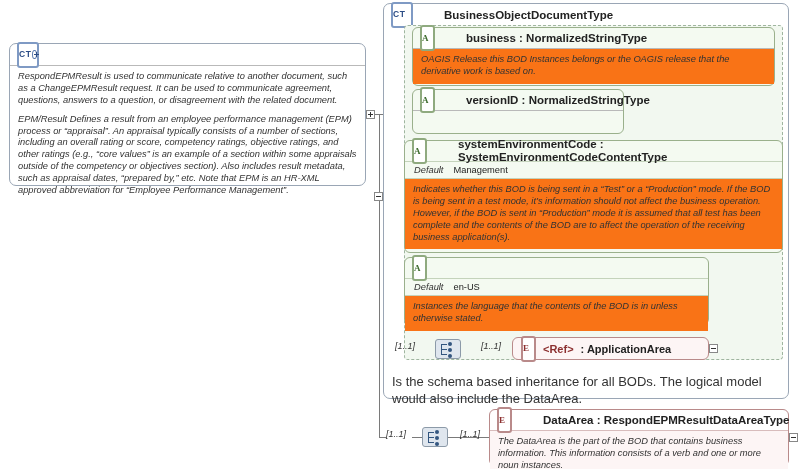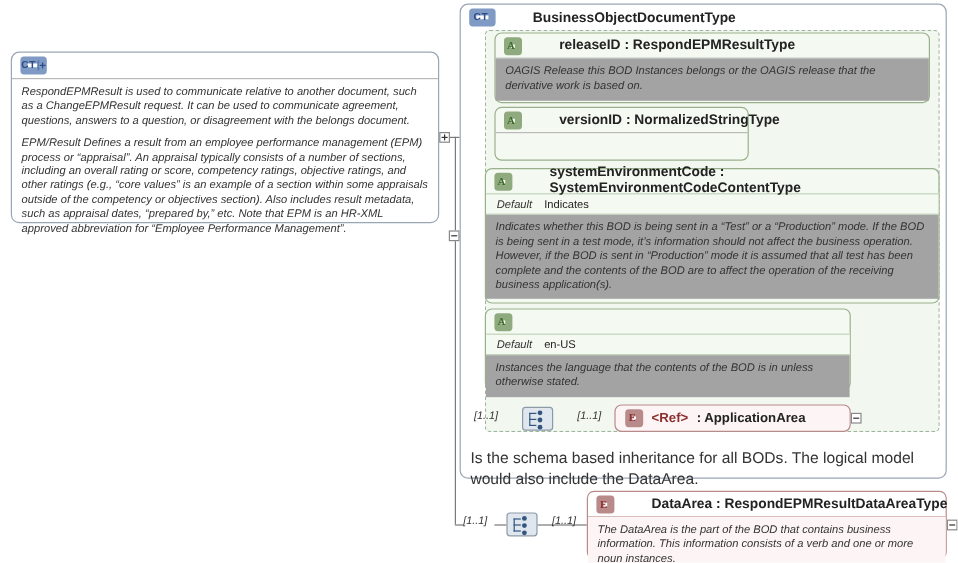--- a/index.html
+++ b/index.html
@@ -44,26 +44,26 @@
     color: #222222;
     white-space: nowrap;
     margin-left: 25px;
   }
   .box-title.wrap { white-space: normal; line-height: 1.15; }
 
   
   .badge {
     display: inline-flex;
     align-items: center;
-    justify-content: flex-end;
+    justify-content: flex-start;
     box-sizing: border-box;
     width: 15px;
-    height: 15px;
+    height: 26px;
     min-width: 15px;
-    border: 6px solid #1d4ed8;
+    border: 2px solid #1d4ed8;
     border-radius: 3px;
     font-size: 9px;
     font-weight: bold;
     font-family: "Liberation Serif", serif;
     background: #ffffff;
     color: #33662f;
     line-height: 1;
   }
   .badge.ct {
     width: 22px;
@@ -161,21 +161,21 @@
 
   
   .attr-box {
     position: absolute;
     box-sizing: border-box;
     border: 1px solid #9ab08c;
     border-radius: 6px;
     background: #f4faf1;
   }
   .attr-box .box-header { height: 20px; }
-  .attr-box .desc { background: #a3a3a3; }
+  .attr-box .desc { background: #f97316; }
   .attr-box .default-row {
     display: flex;
     gap: 10px;
     align-items: center;
     font-size: 9.3px;
     padding: 3px 8px 3px 9px;
     box-sizing: border-box;
     border-top: 1px solid #c4d3bb;
     border-bottom: 1px solid #c4d3bb;
     background: #f4faf1;
@@ -329,61 +329,61 @@
   <div class="line hline" style="left:789px; top:437px; width:6px;"></div>
 
   <div class="box" id="root-type">
     <div class="box-header">
       <span class="badge ct">
         <span>CT</span>
           <span class="plusmark"></span>
       </span>
     </div>
     <div class="desc">
-      <p>RespondEPMResult is used to communicate relative to another document, such as a ChangeEPMResult request. It can be used to communicate agreement, questions, answers to a question, or disagreement with the belongs document.</p>
+      <p>RespondEPMResult is used to communicate relative to another document, such as a ChangeEPMResult request. It can be used to communicate agreement, questions, answers to a question, or disagreement with the related document.</p>
       <p>EPM/Result  Defines a result from an employee performance management (EPM) process or “appraisal”. An appraisal typically consists of a number of sections, including an overall rating or score, competency ratings, objective ratings, and other ratings (e.g., “core values” is an example of a section within some appraisals outside of the competency or objectives section). Also includes result metadata, such as appraisal dates, “prepared by,” etc. Note that EPM is an HR-XML approved abbreviation for “Employee Performance Management”.</p>
     </div>
   </div>
 
   <div class="box" id="bod-container">
     <div class="box-header">
       <span class="badge ct">
         <span>CT</span>
       </span>
       <span class="box-title">BusinessObjectDocumentType</span>
     </div>
   </div>
 
   <div class="group-dashed" id="attr-group"></div>
 
   <div class="attr-box" id="attr-releaseID">
     <div class="box-header">
       <span class="badge attr">A</span>
-      <span class="box-title">releaseID : RespondEPMResultType</span>
+      <span class="box-title">business : NormalizedStringType</span>
     </div>
     <div class="divider"></div>
     <div class="desc">OAGIS Release this BOD Instances belongs or the OAGIS release that the derivative work is based on.</div>
   </div>
 
   <div class="attr-box" id="attr-versionID">
     <div class="box-header">
       <span class="badge attr">A</span>
       <span class="box-title">versionID : NormalizedStringType</span>
     </div>
     <div class="divider"></div>
   </div>
 
   <div class="attr-box" id="attr-systemEnv">
     <div class="box-header">
       <span class="badge attr">A</span>
       <span class="box-title wrap">systemEnvironmentCode : SystemEnvironmentCodeContentType</span>
     </div>
     <div class="default-row">
       <span class="default-label">Default</span>
-      <span class="default-value">Indicates</span>
+      <span class="default-value">Management</span>
     </div>
     <div class="desc">Indicates whether this BOD is being sent in a “Test” or a “Production” mode. If the BOD is being sent in a test mode, it’s information should not affect the business operation. However, if the BOD is sent in “Production” mode it is assumed that all test has been complete and the contents of the BOD are to affect the operation of the receiving business application(s).</div>
   </div>
 
   <div class="attr-box" id="attr-language">
     <div class="box-header">
       <span class="badge attr">A</span>
     </div>
     <div class="default-row">
       <span class="default-label">Default</span>

